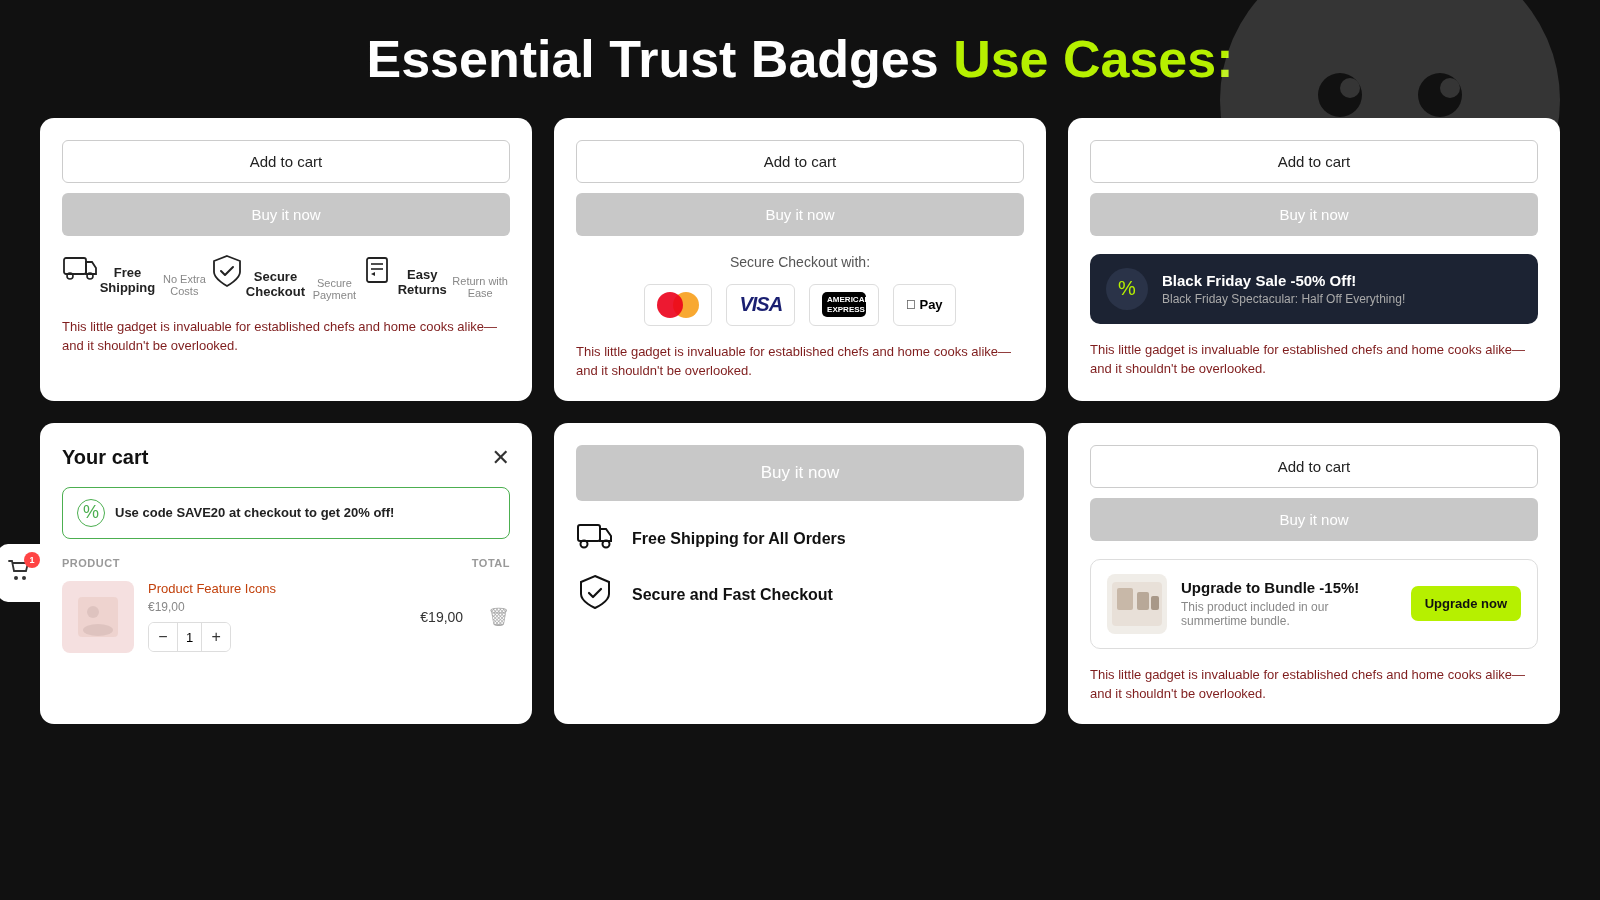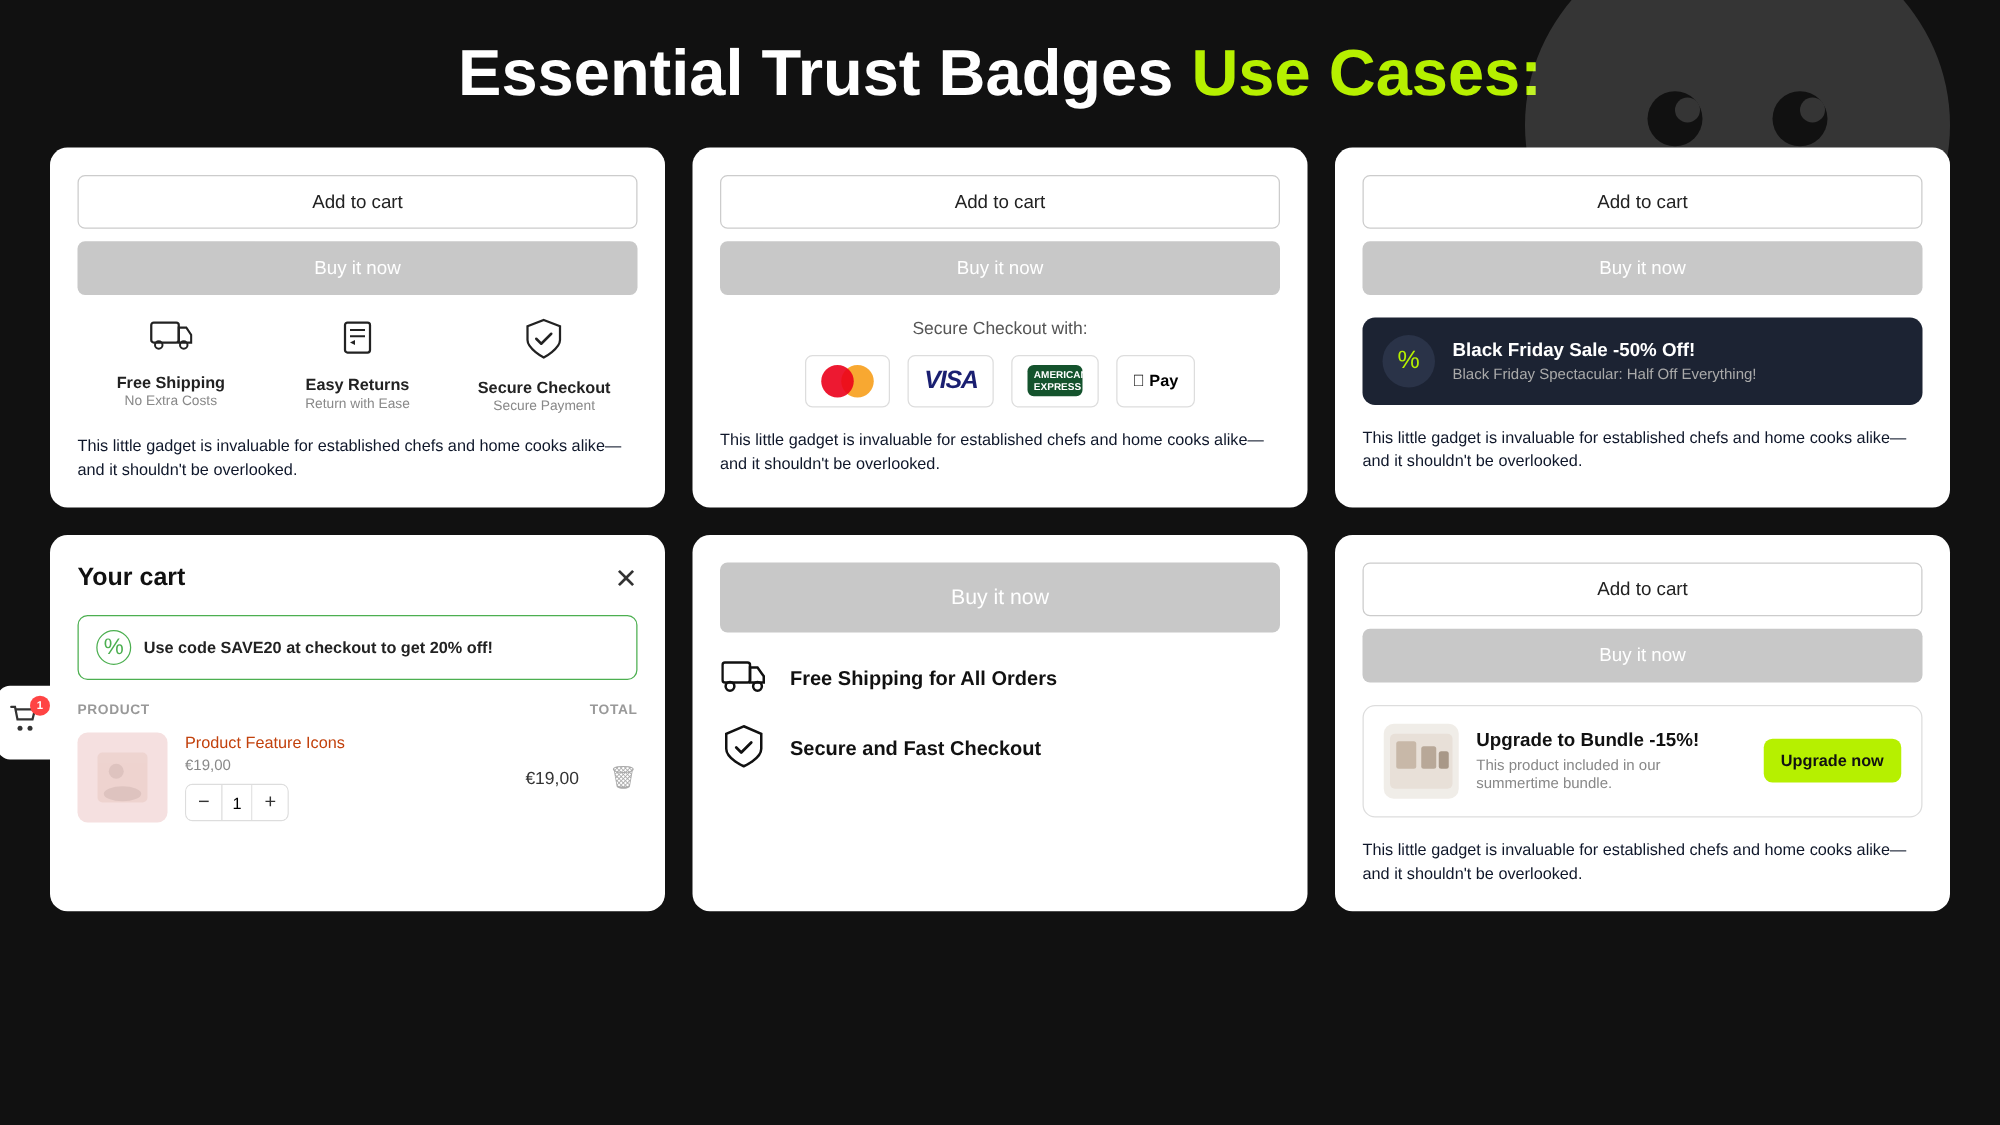--- a/index.html
+++ b/index.html
@@ -85,22 +85,22 @@
 
     
     .badges-row {
       display: flex;
       justify-content: space-around;
       align-items: flex-start;
       margin-bottom: 16px;
     }
     .badge-item {
       display: flex;
-      flex-direction: column;
-      align-items: center;
+      flex-direction: row;
+      align-items: flex-end;
       text-align: center;
       width: 33%;
     }
     .badge-icon {
       font-size: 30px;
       margin-bottom: 6px;
       color: #333;
     }
     .badge-title {
       font-size: 13px;
@@ -108,21 +108,21 @@
       color: #222;
       margin-bottom: 2px;
     }
     .badge-sub {
       font-size: 11px;
       color: #888;
     }
 
     .card-desc {
       font-size: 13px;
-      color: #0f172a;
+      color: #7f1d1d;
       line-height: 1.5;
       margin-top: 0;
     }
 
     
     .secure-checkout-title {
       text-align: center;
       font-size: 14px;
       color: #555;
       margin-bottom: 14px;
@@ -169,21 +169,21 @@
     .visa-text {
       font-size: 20px;
       font-weight: 900;
       color: #1a1f71;
       font-style: italic;
       letter-spacing: -1px;
     }
 
     
     .amex-badge {
-      background: #14532d;
+      background: #000000;
       border-radius: 5px;
       color: #fff;
       font-size: 8px;
       font-weight: 700;
       text-align: center;
       padding: 3px 5px;
       line-height: 1.2;
       width: 44px;
     }
 
@@ -493,39 +493,39 @@
               <path d="M23 8h6l4 6v6h-10V8z" stroke="#222" stroke-width="1.8" fill="none"></path>
               <circle cx="7" cy="22" r="3" stroke="#222" stroke-width="1.6" fill="none"></circle>
               <circle cx="27" cy="22" r="3" stroke="#222" stroke-width="1.6" fill="none"></circle>
             </svg>
           </div>
           <div class="badge-title">Free Shipping</div>
           <div class="badge-sub">No Extra Costs</div>
         </div>
         <div class="badge-item">
           <div class="badge-icon">
+            <svg width="30" height="34" viewBox="0 0 30 34" fill="none">
+              <path d="M15 2 L28 7 L28 18 C28 25 15 32 15 32 C15 32 2 25 2 18 L2 7 Z" stroke="#222" stroke-width="1.8" fill="none"></path>
+              <path d="M9 17 L13 21 L21 13" stroke="#222" stroke-width="2" stroke-linecap="round" stroke-linejoin="round"></path>
+            </svg>
+          </div>
+          <div class="badge-title">Secure Checkout</div>
+          <div class="badge-sub">Secure Payment</div>
+        </div>
+        <div class="badge-item">
+          <div class="badge-icon">
             <svg width="32" height="32" viewBox="0 0 32 32" fill="none">
               <rect x="6" y="4" width="20" height="24" rx="2" stroke="#222" stroke-width="1.8" fill="none"></rect>
               <line x1="10" y1="10" x2="22" y2="10" stroke="#222" stroke-width="1.6"></line>
               <line x1="10" y1="15" x2="22" y2="15" stroke="#222" stroke-width="1.6"></line>
               <path d="M10 20 L14 18 L14 22 Z" fill="#222"></path>
             </svg>
           </div>
           <div class="badge-title">Easy Returns</div>
           <div class="badge-sub">Return with Ease</div>
-        </div>
-        <div class="badge-item">
-          <div class="badge-icon">
-            <svg width="30" height="34" viewBox="0 0 30 34" fill="none">
-              <path d="M15 2 L28 7 L28 18 C28 25 15 32 15 32 C15 32 2 25 2 18 L2 7 Z" stroke="#222" stroke-width="1.8" fill="none"></path>
-              <path d="M9 17 L13 21 L21 13" stroke="#222" stroke-width="2" stroke-linecap="round" stroke-linejoin="round"></path>
-            </svg>
-          </div>
-          <div class="badge-title">Secure Checkout</div>
-          <div class="badge-sub">Secure Payment</div>
         </div>
       </div>
       <p class="card-desc">This little gadget is invaluable for established chefs and home cooks alike—and it shouldn't be overlooked.</p>
     </div>
 
     <div class="card">
       <button class="btn-outline">Add to cart</button>
       <button class="btn-solid">Buy it now</button>
       <div class="secure-checkout-title">Secure Checkout with:</div>
       <div class="payment-icons">

